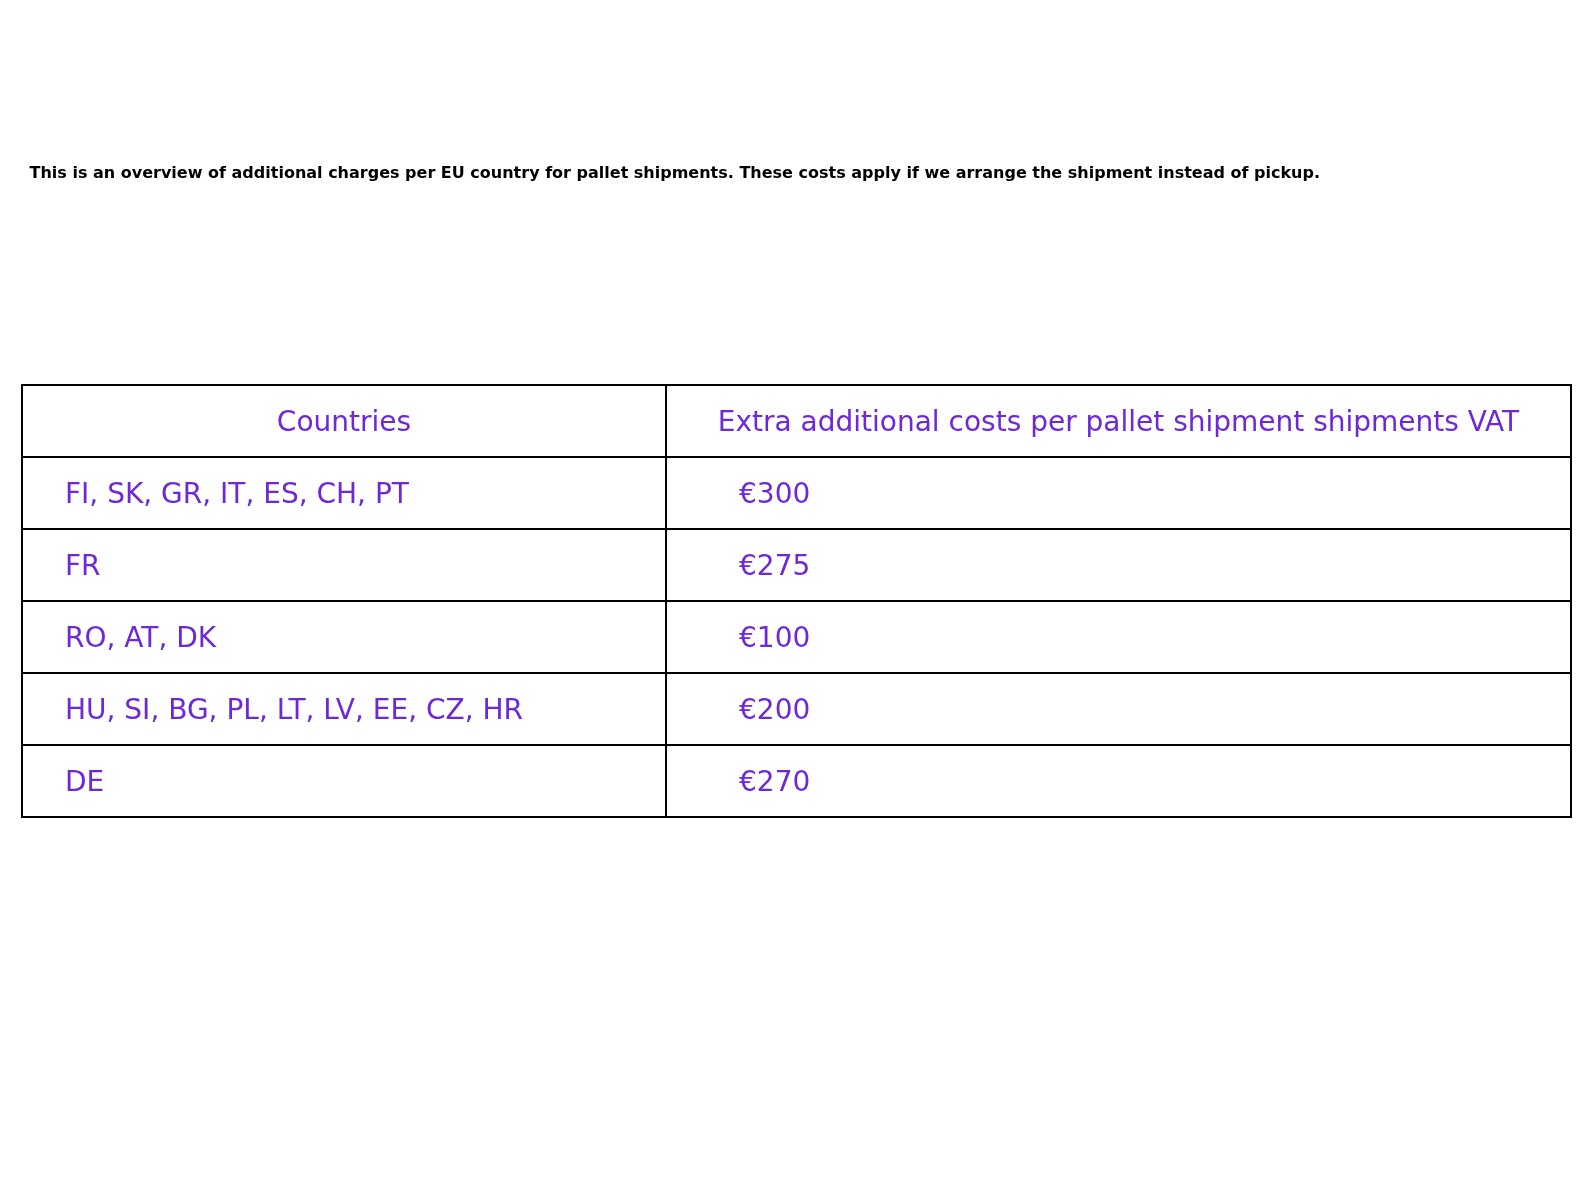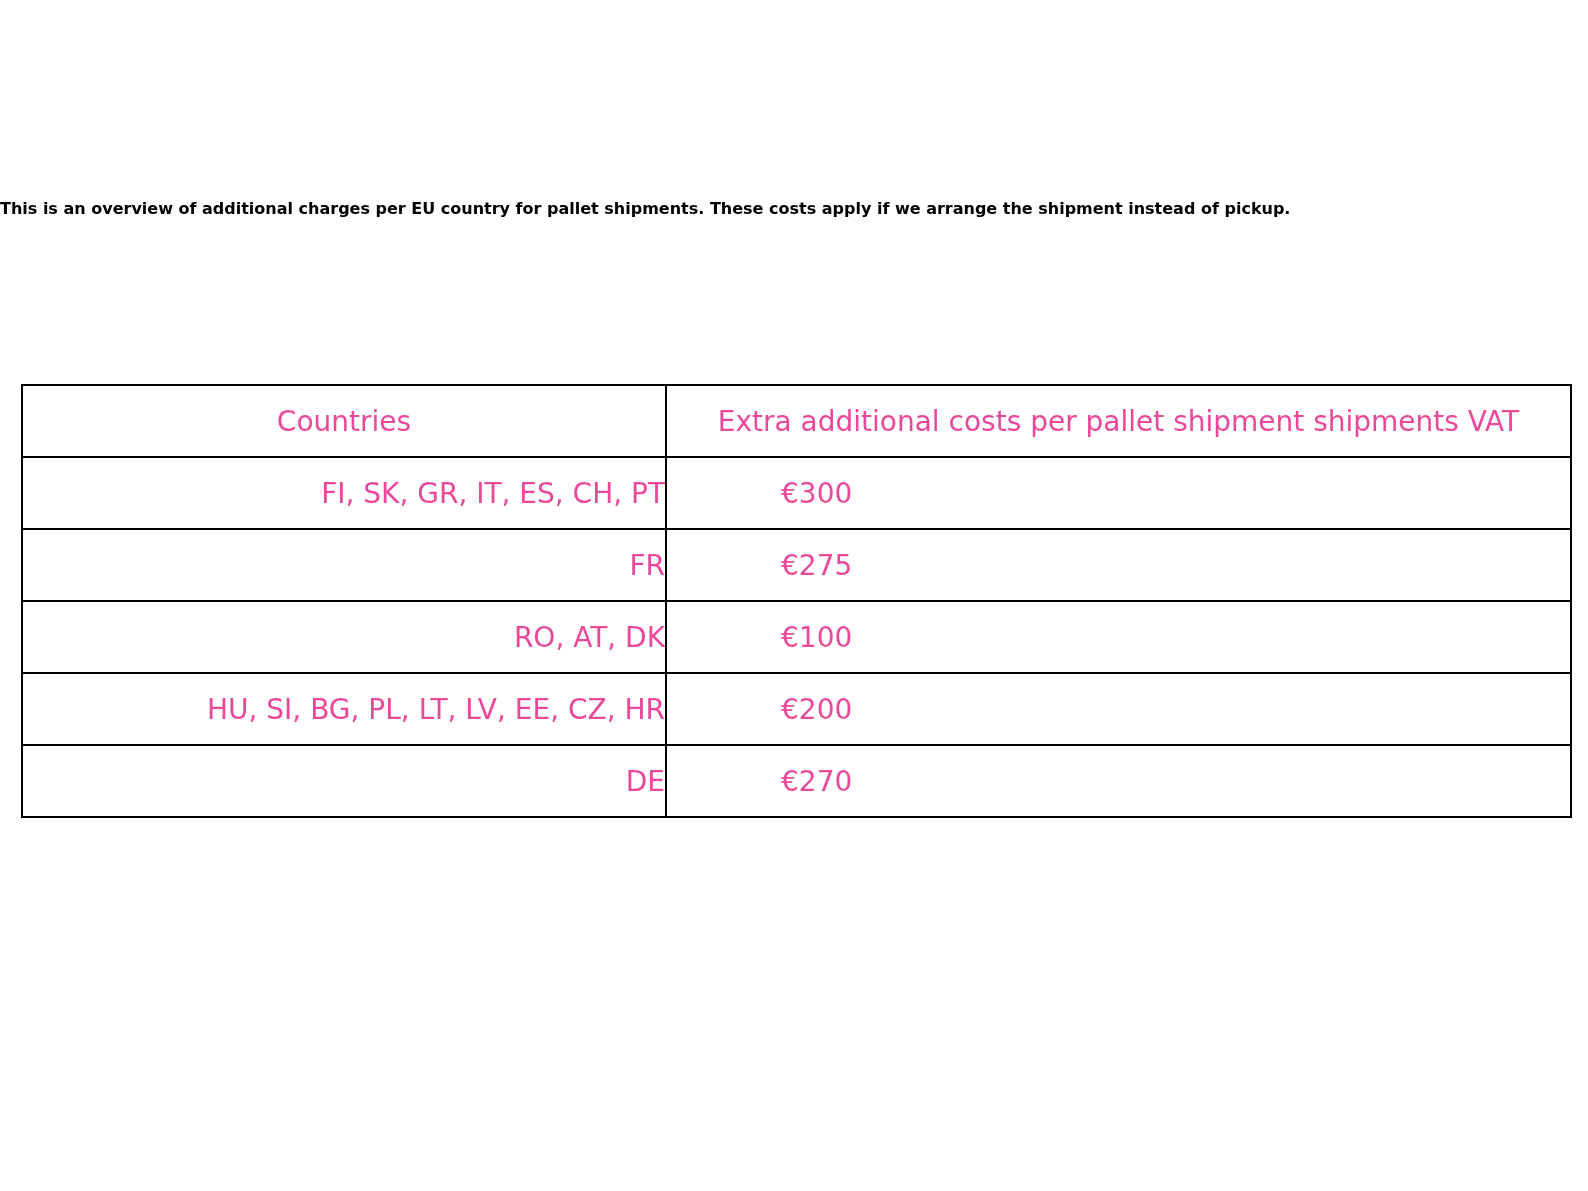--- a/index.html
+++ b/index.html
@@ -13,61 +13,60 @@
     position: relative;
     font-family: "DejaVu Sans", sans-serif;
     color: #000000;
     overflow: hidden;
   }
   .description {
     position: absolute;
     top: 163px;
     left: 0;
     width: 1320px;
-    text-align: left;
+    text-align: right;
     font-size: 16px;
     font-weight: bold;
     line-height: 20px;
     color: #000000;
     white-space: nowrap;
-    margin-top: 36px;
   }
   table.charges-table {
     position: absolute;
     left: 21px;
     top: 384px;
     width: 1549px;
     border-collapse: collapse;
     table-layout: fixed;
   }
   .charges-table col.col-countries { width: 644px; }
   .charges-table col.col-costs    { width: 905px; }
   .charges-table th,
   .charges-table td {
     border: 2px solid #000000;
     height: 70px;
     padding: 0;
     font-size: 28px;
     font-weight: normal;
-    color: #ec4899;
+    color: #6d28d9;
     vertical-align: middle;
     white-space: nowrap;
     overflow: hidden;
     background: #ffffff;
   }
   .charges-table th {
     text-align: center;
   }
   .charges-table td.td-countries {
-    text-align: right;
-    padding-left: 64px;
+    text-align: left;
+    padding-left: 42px;
   }
   .charges-table td.td-cost {
     text-align: left;
-    padding-left: 114px;
+    padding-left: 72px;
   }
 </style>
 </head>
 <body>
 
 <div class="description">This is an overview of additional charges per EU country for pallet shipments. These costs apply if we arrange the shipment instead of pickup.</div>
 
 <table class="charges-table">
   <colgroup>
     <col class="col-countries">

